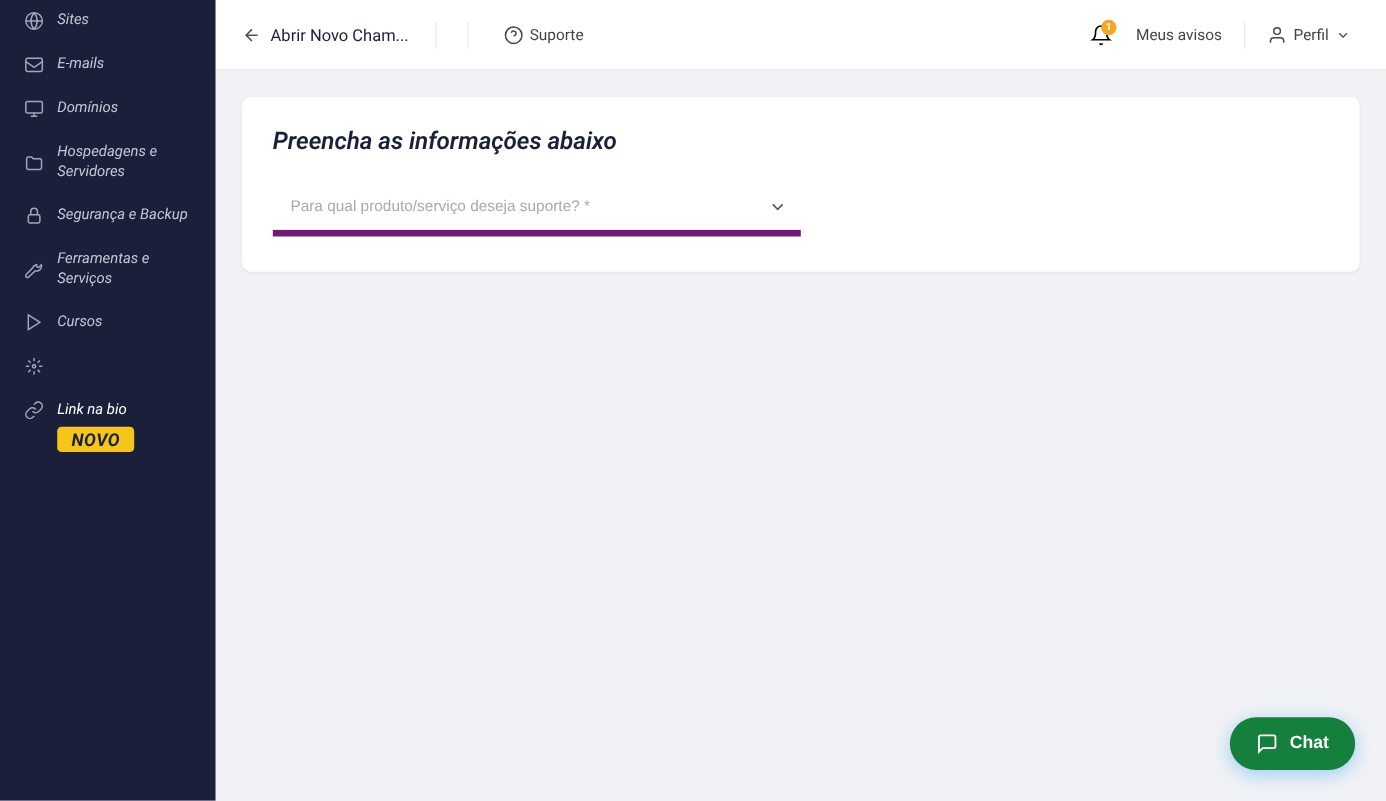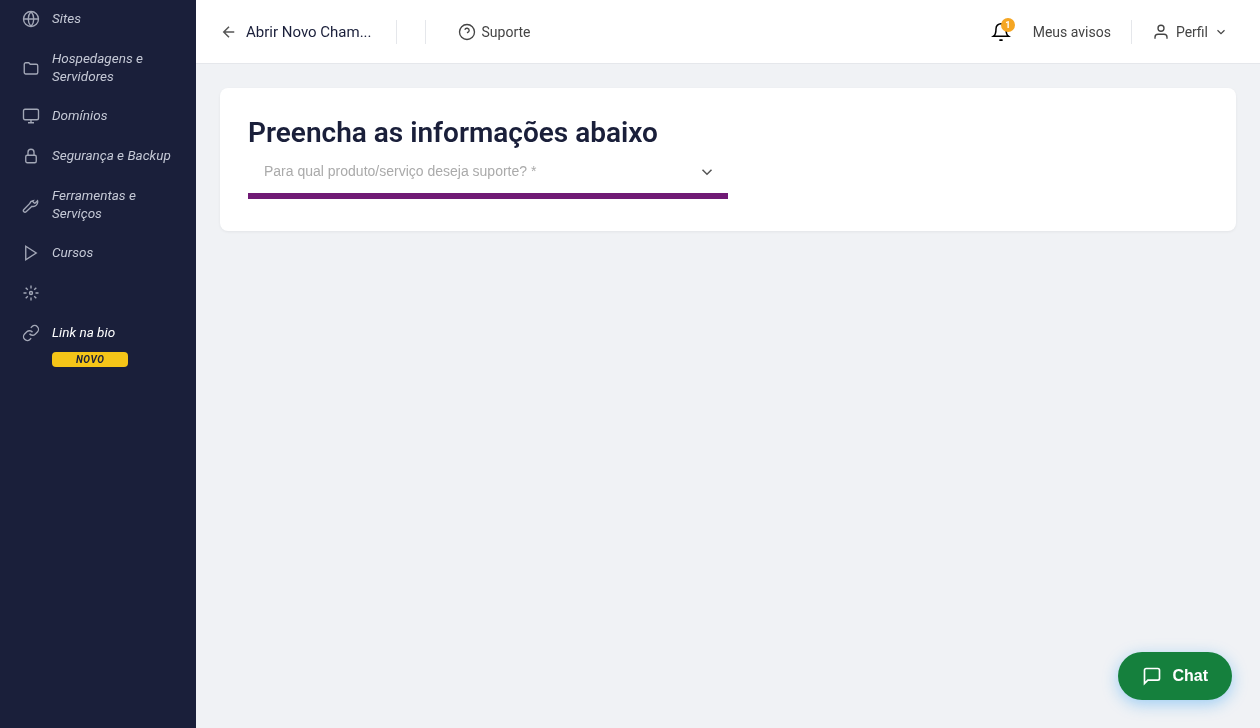--- a/index.html
+++ b/index.html
@@ -45,23 +45,23 @@
       line-height: 1.3;
     }
     .sidebar-item svg { flex-shrink: 0; opacity: 0.8; }
     .sidebar-item-label { }
     .sidebar-item-label.highlight { color: #fff; text-align: center; }
 
     .badge-novo {
       display: inline-block;
       background: #f5c518;
       color: #1a1f3a;
-      font-size: 10px;
+      font-size: 16px;
       font-weight: 700;
-      padding: 2px 24px;
+      padding: 2px 13px;
       border-radius: 4px;
       letter-spacing: 0.5px;
     }
 
     
     .main {
       flex: 1;
       display: flex;
       flex-direction: column;
       height: 100%;
@@ -141,23 +141,25 @@
     }
 
     
     .card {
       background: #fff;
       border-radius: 8px;
       padding: 28px 28px 32px 28px;
       box-shadow: 0 1px 3px rgba(0,0,0,0.06);
     }
     .card-title {
-      font-size: 28px;
+      font-size: 22px;
       font-weight: 600;
       color: #1a1f3a;
+      margin-bottom: 24px;
+      font-style: italic;
     }
     .select-wrapper {
       position: relative;
       width: 480px;
     }
     .select-field {
       width: 100%;
       padding: 14px 44px 14px 16px;
       border: none;
       border-bottom: 6px solid #701a75;
@@ -203,34 +205,41 @@
   <nav class="sidebar-nav">
 
     <div class="sidebar-item">
       <svg width="18" height="18" fill="none" stroke="currentColor" stroke-width="1.8" viewBox="0 0 24 24">
           <circle cx="12" cy="12" r="10"></circle>
           <path d="M2 12h20M12 2a15.3 15.3 0 010 20M12 2a15.3 15.3 0 000 20"></path>
         </svg>
       <span class="sidebar-item-label">Sites</span>
     </div>
 
-
-    <div class="sidebar-item">
-      <svg width="18" height="18" fill="none" stroke="currentColor" stroke-width="1.8" viewBox="0 0 24 24">
-          <path d="M3 7a2 2 0 012-2h4l2 2h8a2 2 0 012 2v9a2 2 0 01-2 2H5a2 2 0 01-2-2z"></path>
-        </svg>
-      <span class="sidebar-item-label">Hospedagens e Servidores</span>
+    <div class="sidebar-item">
+      <svg width="18" height="18" fill="none" stroke="currentColor" stroke-width="1.8" viewBox="0 0 24 24">
+          <rect x="2" y="4" width="20" height="16" rx="2"></rect>
+          <path d="M2 8l10 7 10-7"></path>
+        </svg>
+      <span class="sidebar-item-label">E-mails</span>
     </div>
 
     <div class="sidebar-item">
       <svg width="18" height="18" fill="none" stroke="currentColor" stroke-width="1.8" viewBox="0 0 24 24">
           <rect x="2" y="3" width="20" height="14" rx="2"></rect>
           <path d="M8 21h8M12 17v4"></path>
         </svg>
       <span class="sidebar-item-label">Domínios</span>
+    </div>
+
+    <div class="sidebar-item">
+      <svg width="18" height="18" fill="none" stroke="currentColor" stroke-width="1.8" viewBox="0 0 24 24">
+          <path d="M3 7a2 2 0 012-2h4l2 2h8a2 2 0 012 2v9a2 2 0 01-2 2H5a2 2 0 01-2-2z"></path>
+        </svg>
+      <span class="sidebar-item-label">Hospedagens e Servidores</span>
     </div>
 
     <div class="sidebar-item">
       <svg width="18" height="18" fill="none" stroke="currentColor" stroke-width="1.8" viewBox="0 0 24 24">
           <rect x="5" y="11" width="14" height="10" rx="2"></rect>
           <path d="M8 11V7a4 4 0 018 0v4"></path>
         </svg>
       <span class="sidebar-item-label">Segurança e Backup</span>
     </div>
 

